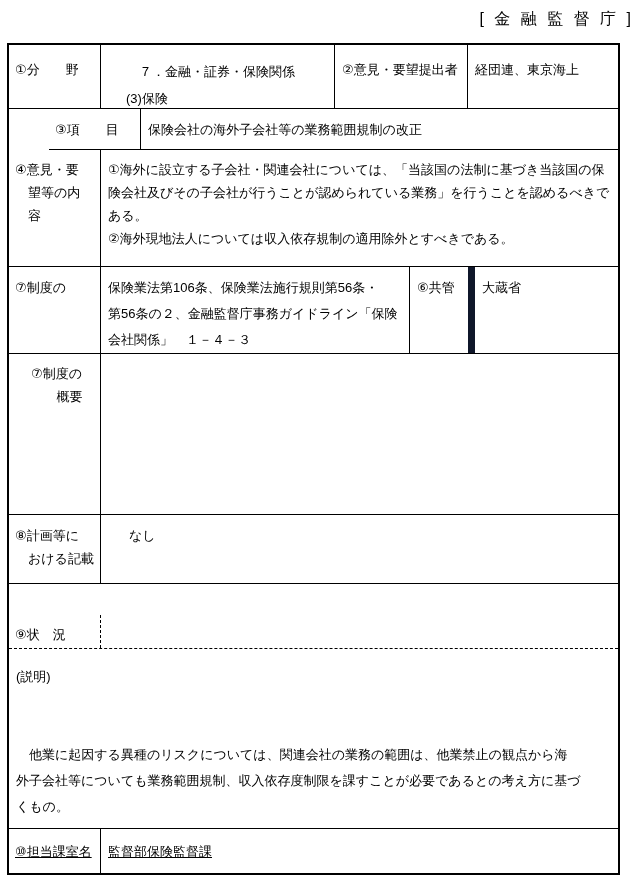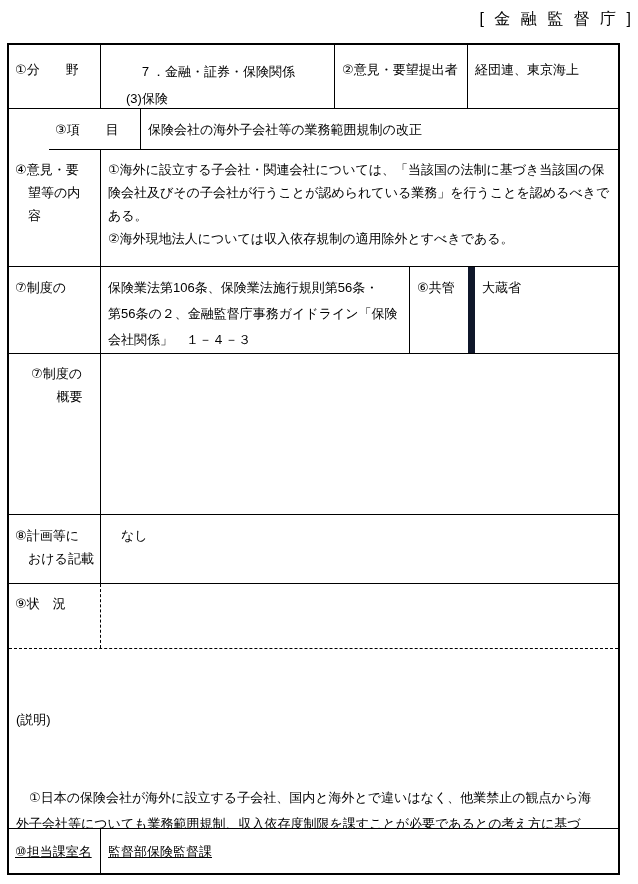--- a/index.html
+++ b/index.html
@@ -53,26 +53,26 @@
   .r1 .cell { padding-top: 13px; }
   .r1 .val2 { line-height: 27px; margin-left: 18px; }
   .r2 { height: 41px; margin-left: 40px; }
   .r2 .cell { padding-top: 9px; }
   .r3 { height: 117px; }
   .r3 .cell { padding-top: 8px; }
   .r4 { height: 87px; }
   .r4 .cell { padding-top: 8px; line-height: 26px; }
   .r5 { height: 161px; text-align: center; }
   .r5 .cell { padding-top: 8px; }
-  .r6 { height: 69px; }
+  .r6 { height: 69px; gap: 8px; }
   .r6 .cell { padding-top: 9px; }
-  .r7 { height: 65px; border-bottom: 1px dashed #000; }
+  .r7 { height: 65px; border-bottom: 1px dashed #000; align-items: flex-end; }
   .r7 .cell { padding-top: 7px; line-height: 26px; }
   .r7 .lbl { border-right: 1px dashed #000; }
-  .r8 { height: 180px; }
+  .r8 { height: 180px; align-items: center; }
   .r8 .cell { padding-top: 6px; line-height: 26px; }
   .r9 .cell { padding-top: 11px; text-decoration: underline; }
   .col-w1 { flex: 0 0 216px; width: 216px; border-right: 1px solid #000; }
   .col-w2 { flex: 0 0 133px; width: 133px; border-right: 1px solid #000; }
   .col-w3 { flex: 0 0 309px; width: 309px; border-right: 1px solid #000; }
   .col-w4 { flex: 0 0 65px; width: 65px; border-right: 7px solid #0f172a; }
   .status-options { display: flex; gap: 44px; white-space: pre; }
 </style>
 </head>
 <body>
@@ -135,21 +135,21 @@
           <span></span>
           <span></span>
         </div>
         
       </div>
     </div>
 
     <div class="row r8">
       <div class="cell grow">
         <div>(説明)</div>
-        <div>　①日本の保険会社が海外に設立する子会社、国内と海外とで違いはなく、他業禁止の観点から海
+        <div>　他業に起因する異種のリスクについては、関連会社の業務の範囲は、他業禁止の観点から海
 外子会社等についても業務範囲規制、収入依存度制限を課すことが必要であるとの考え方に基づ
 くもの。</div>
       </div>
     </div>
 
     <div class="row r9 last">
       <div class="cell lbl">⑩担当課室名</div>
       <div class="cell grow">監督部保険監督課</div>
     </div>
 

